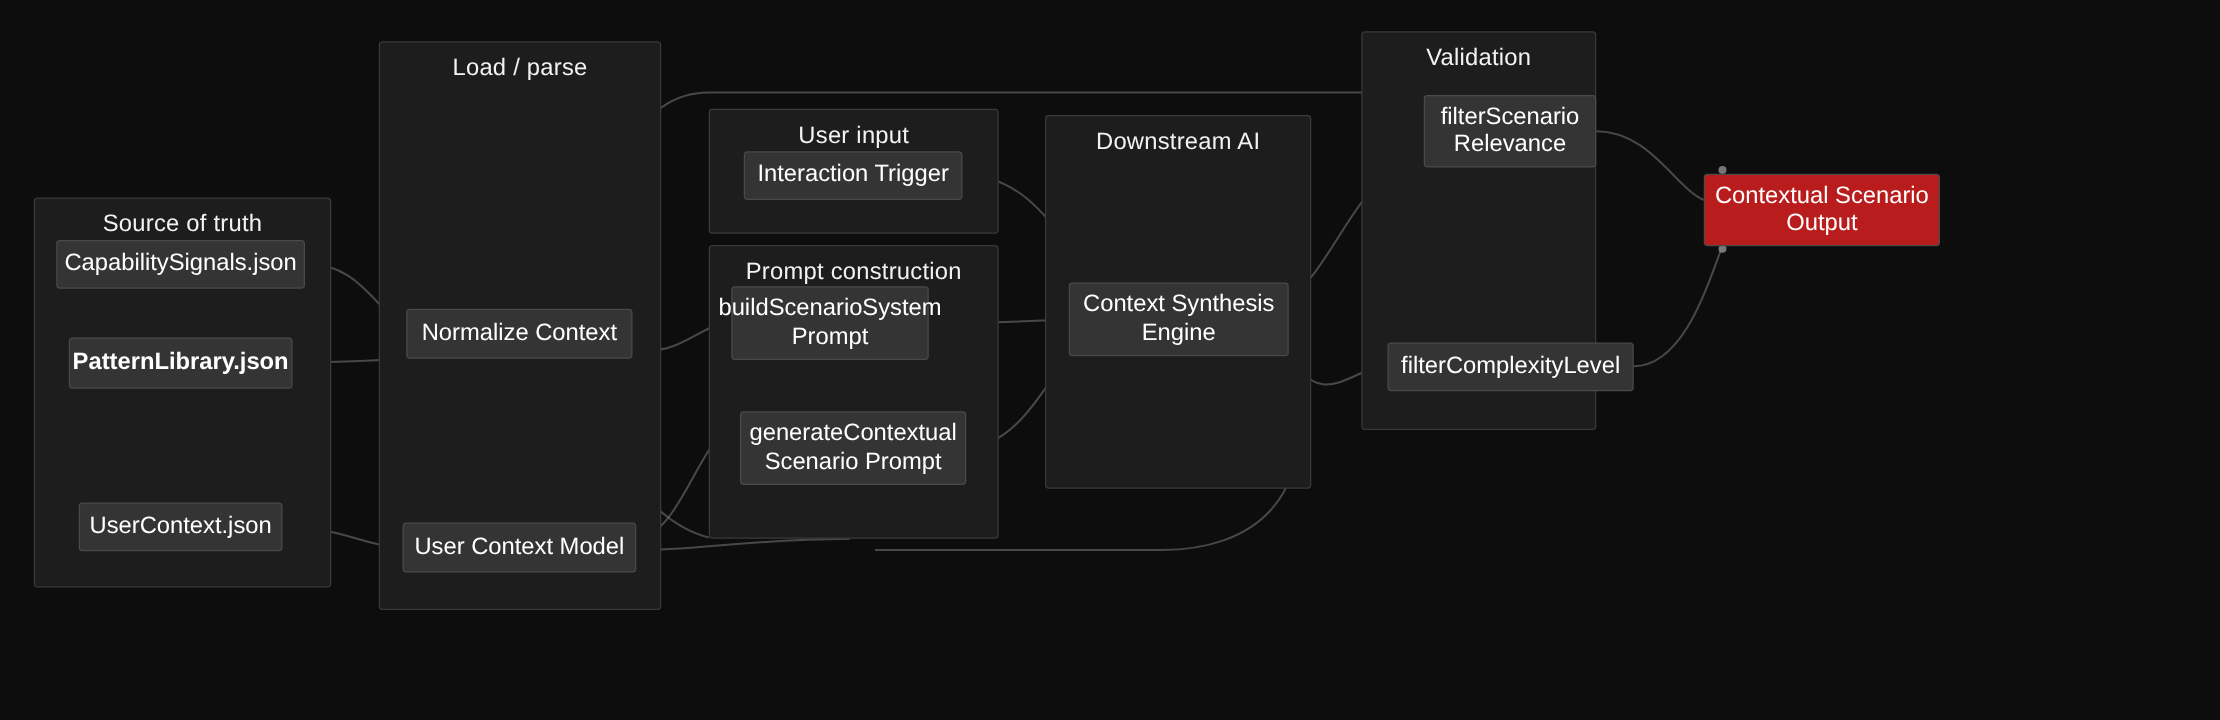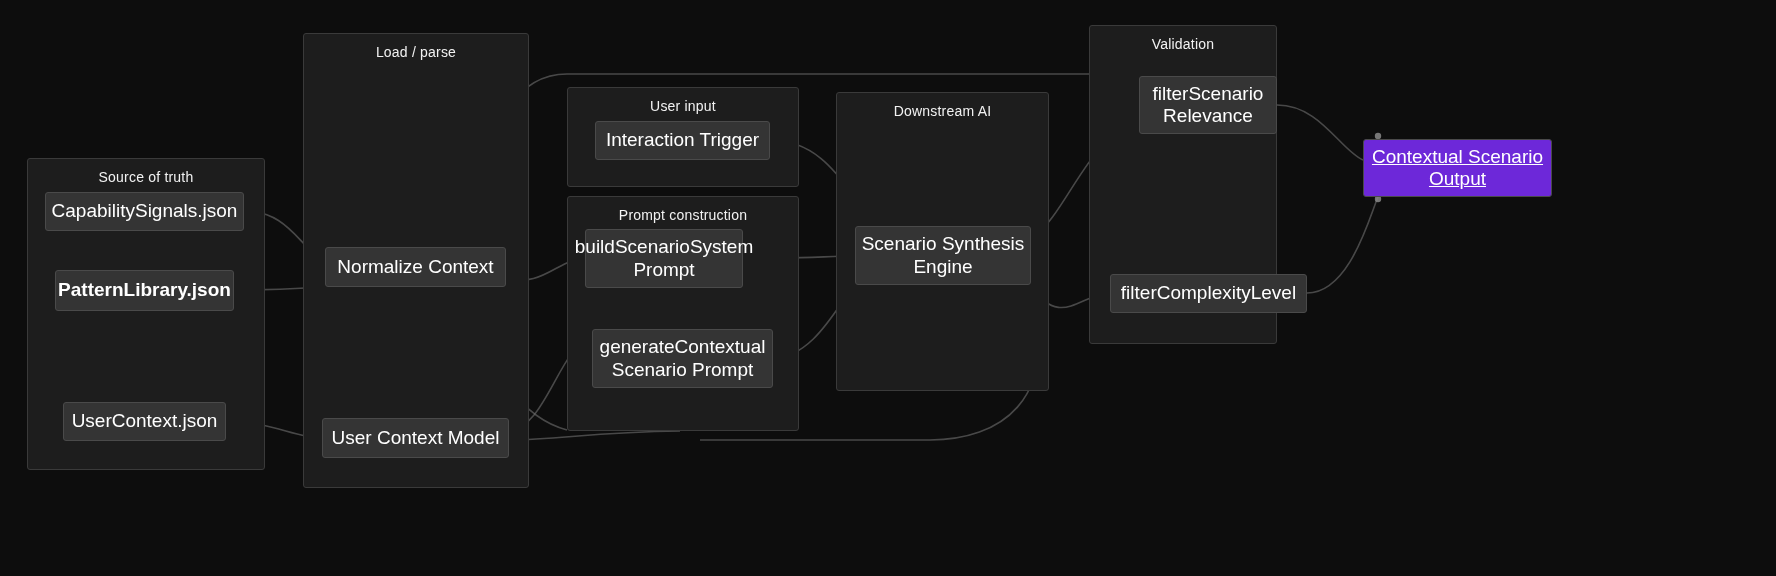--- a/index.html
+++ b/index.html
@@ -17,40 +17,40 @@
     background:#1d1d1d;
     border:1px solid #3a3a3a;
     border-radius:3px;
     box-sizing:border-box;
   }
   .group-title{
     position:absolute;
     top:10px;left:0;right:0;
     text-align:center;
     color:#f2f2f2;
-    font-size:14px;
+    font-size:19px;
     letter-spacing:.2px;
     white-space:nowrap;
   }
 
   .node{
     position:absolute;
     background:#343434;
     border:1px solid #4a4a4a;
     border-radius:3px;
     box-sizing:border-box;
     display:flex;align-items:center;justify-content:center;
     text-align:center;
     color:#ffffff;
     font-size:19px;
     line-height:1.18;
     padding:4px 1px;
     white-space:pre-line;
   }
-  .node.out{ background:#6d28d9; border-color:#4a4a4a;text-decoration:underline; }
+  .node.out{ background:#b91c1c; border-color:#4a4a4a; }
 </style>
 </head>
 <body>
 
 <div id="canvas">
 
   <svg class="edges" viewBox="0 0 1776 576" width="1776" height="576" xmlns="http://www.w3.org/2000/svg">
       <path d="M 244,211 C 290,211 300,250 325,260" class="edge"></path>
       <path d="M 234,290 C 285,290 300,288 325,287" class="edge"></path>
       <path d="M 226,421 C 270,421 295,438 322,438" class="edge"></path>
@@ -108,21 +108,21 @@
       <div class="node" style="left: 45px; top: 192px; width: 199px; height: 39px;">CapabilitySignals.json</div>
       <div class="node" style="left: 55px; top: 270px; width: 179px; height: 41px; font-weight: bold;">PatternLibrary.json</div>
       <div class="node" style="left: 63px; top: 402px; width: 163px; height: 39px;">UserContext.json</div>
       <div class="node" style="left: 325px; top: 247px; width: 181px; height: 40px;">Normalize Context</div>
       <div class="node" style="left: 322px; top: 418px; width: 187px; height: 40px;">User Context Model</div>
       <div class="node" style="left: 595px; top: 121px; width: 175px; height: 39px;">Interaction Trigger</div>
       <div class="node" style="left: 585px; top: 229px; width: 158px; height: 59px;">buildScenarioSystem
 Prompt</div>
       <div class="node" style="left: 592px; top: 329px; width: 181px; height: 59px;">generateContextual
 Scenario Prompt</div>
-      <div class="node" style="left: 855px; top: 226px; width: 176px; height: 59px;">Scenario Synthesis
+      <div class="node" style="left: 855px; top: 226px; width: 176px; height: 59px;">Context Synthesis
 Engine</div>
       <div class="node" style="left: 1139px; top: 76px; width: 138px; height: 58px;">filterScenario
 Relevance</div>
       <div class="node" style="left: 1110px; top: 274px; width: 197px; height: 39px;">filterComplexityLevel</div>
       <div class="node out" style="left: 1363px; top: 139px; width: 189px; height: 58px;">Contextual Scenario
 Output</div>
     </div>
 
 </div>
 

